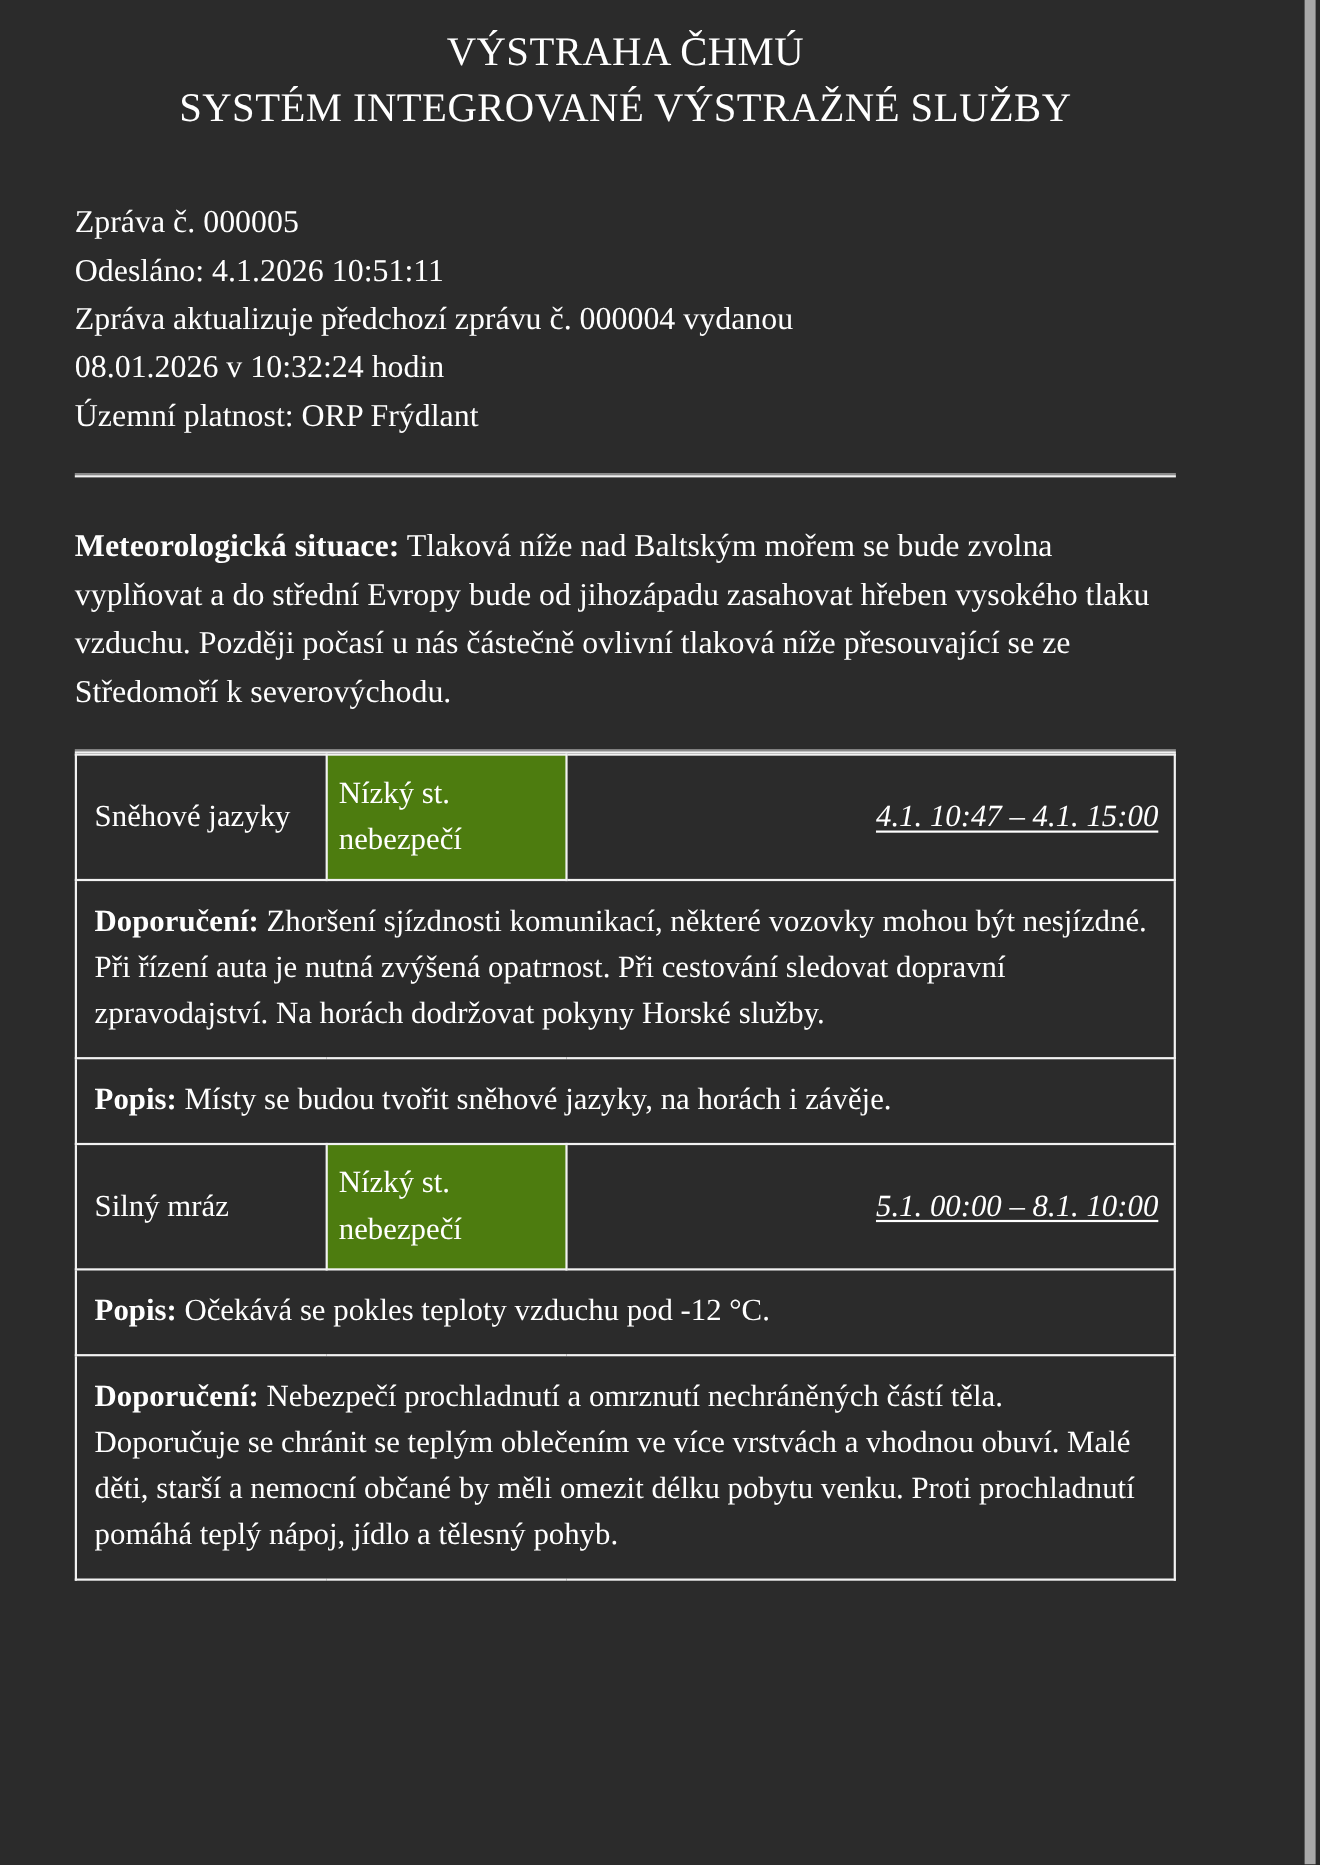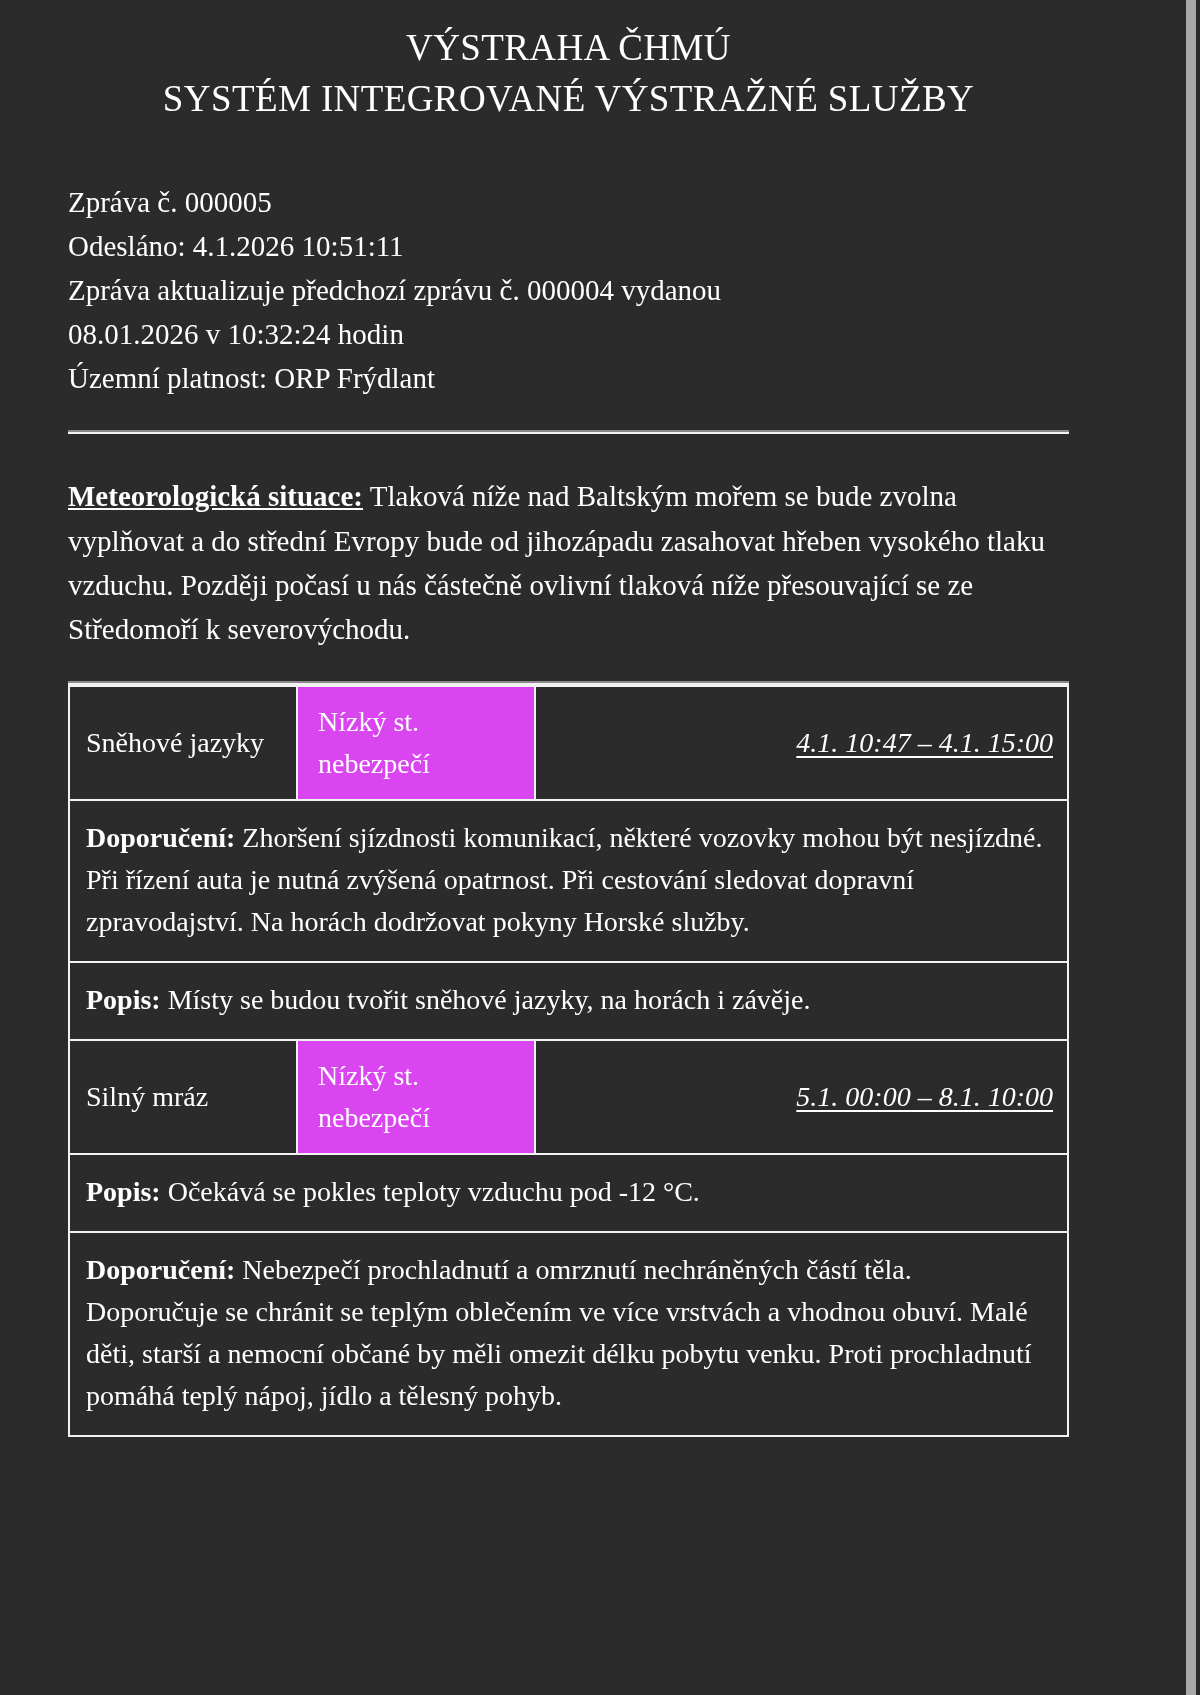--- a/index.html
+++ b/index.html
@@ -88,44 +88,44 @@
     margin: 30px 0 0 0;
     background: transparent;
   }
 
   .situation {
     margin-top: 40px;
     font-size: 29px;
     line-height: 1.52;
     text-align: left;
   }
-  .situation b { font-weight: bold; text-decoration: underline; }
+  .situation b { font-weight: bold; }
 
   
   .warn-table {
     border: 2px solid #f2f2f2;
     border-collapse: collapse;
     width: 100%;
     table-layout: fixed;
   }
   .warn-table td {
     border: 2px solid #f2f2f2;
     vertical-align: middle;
     font-size: 28px;
     line-height: 1.5;
     padding: 14px 14px 14px 16px;
   }
   td.phenom {
     width: 196px;
   }
   td.level {
     width: 196px;
-    background: #d946ef;
+    background: #4d7c0f;
     color: #ffffff;
-    padding: 14px 20px;
+    padding: 14px 10px;
   }
   td.period {
     text-align: right;
     font-style: italic;
   }
   td.period .stamp {
     text-decoration: underline;
     text-underline-offset: 4px;
   }
   td.detail {

